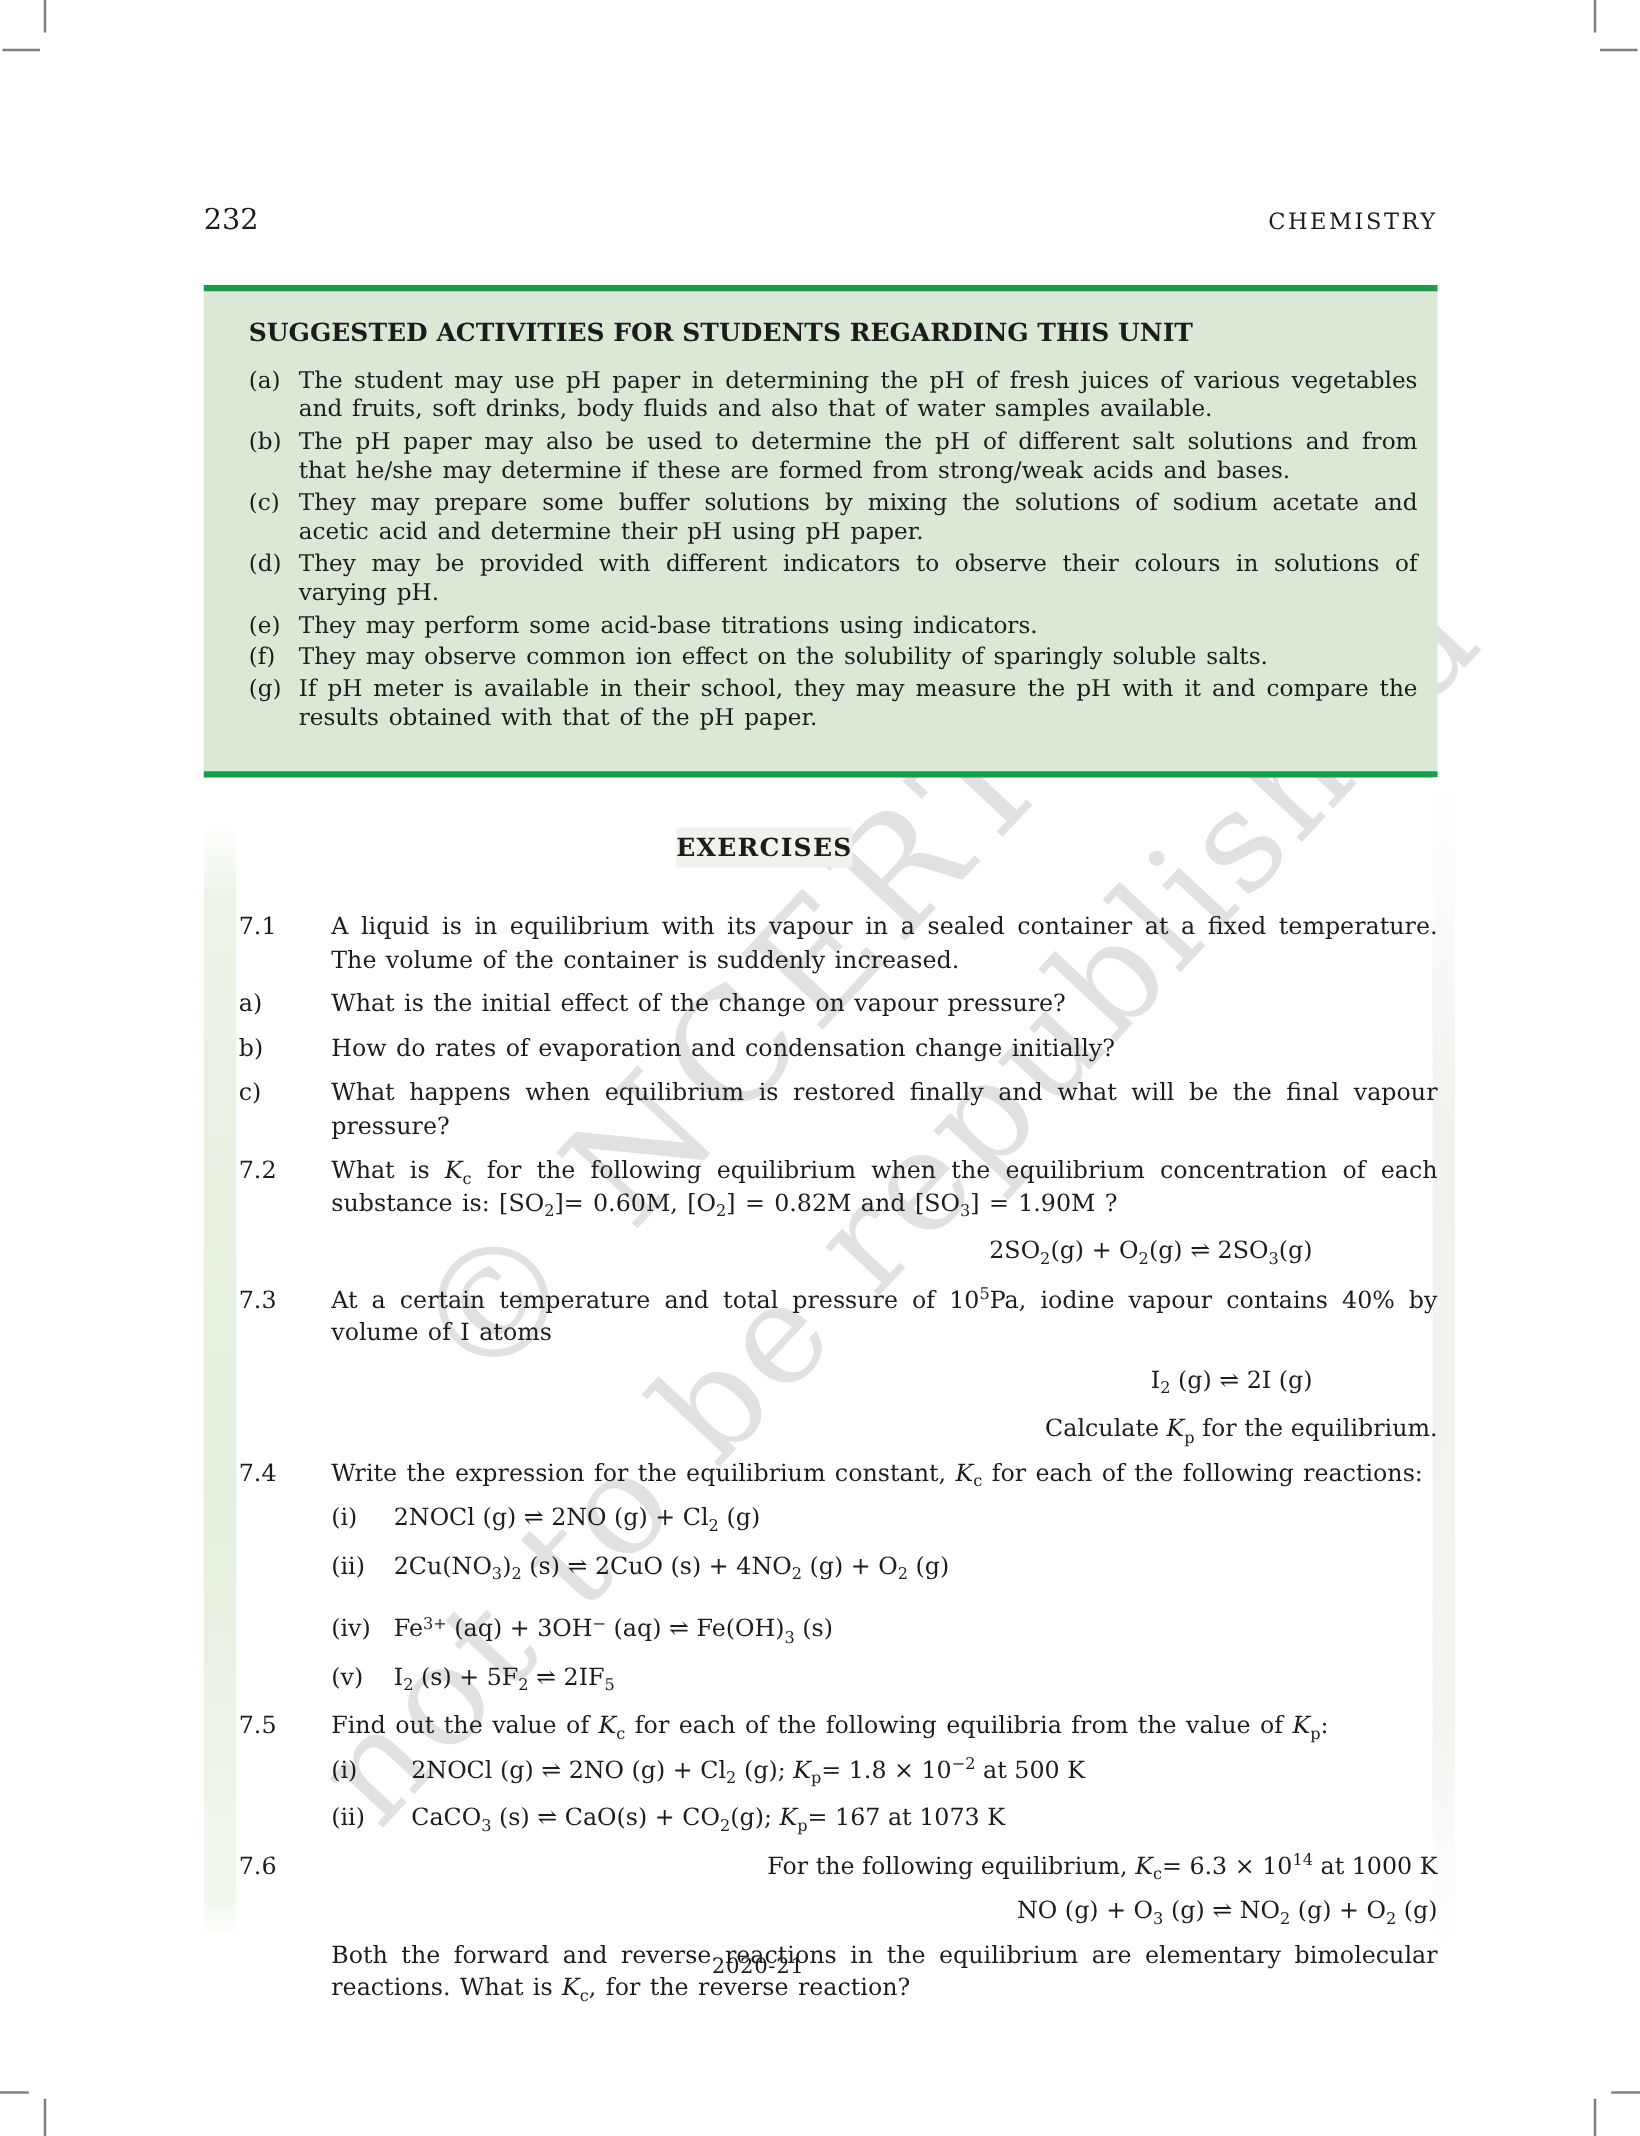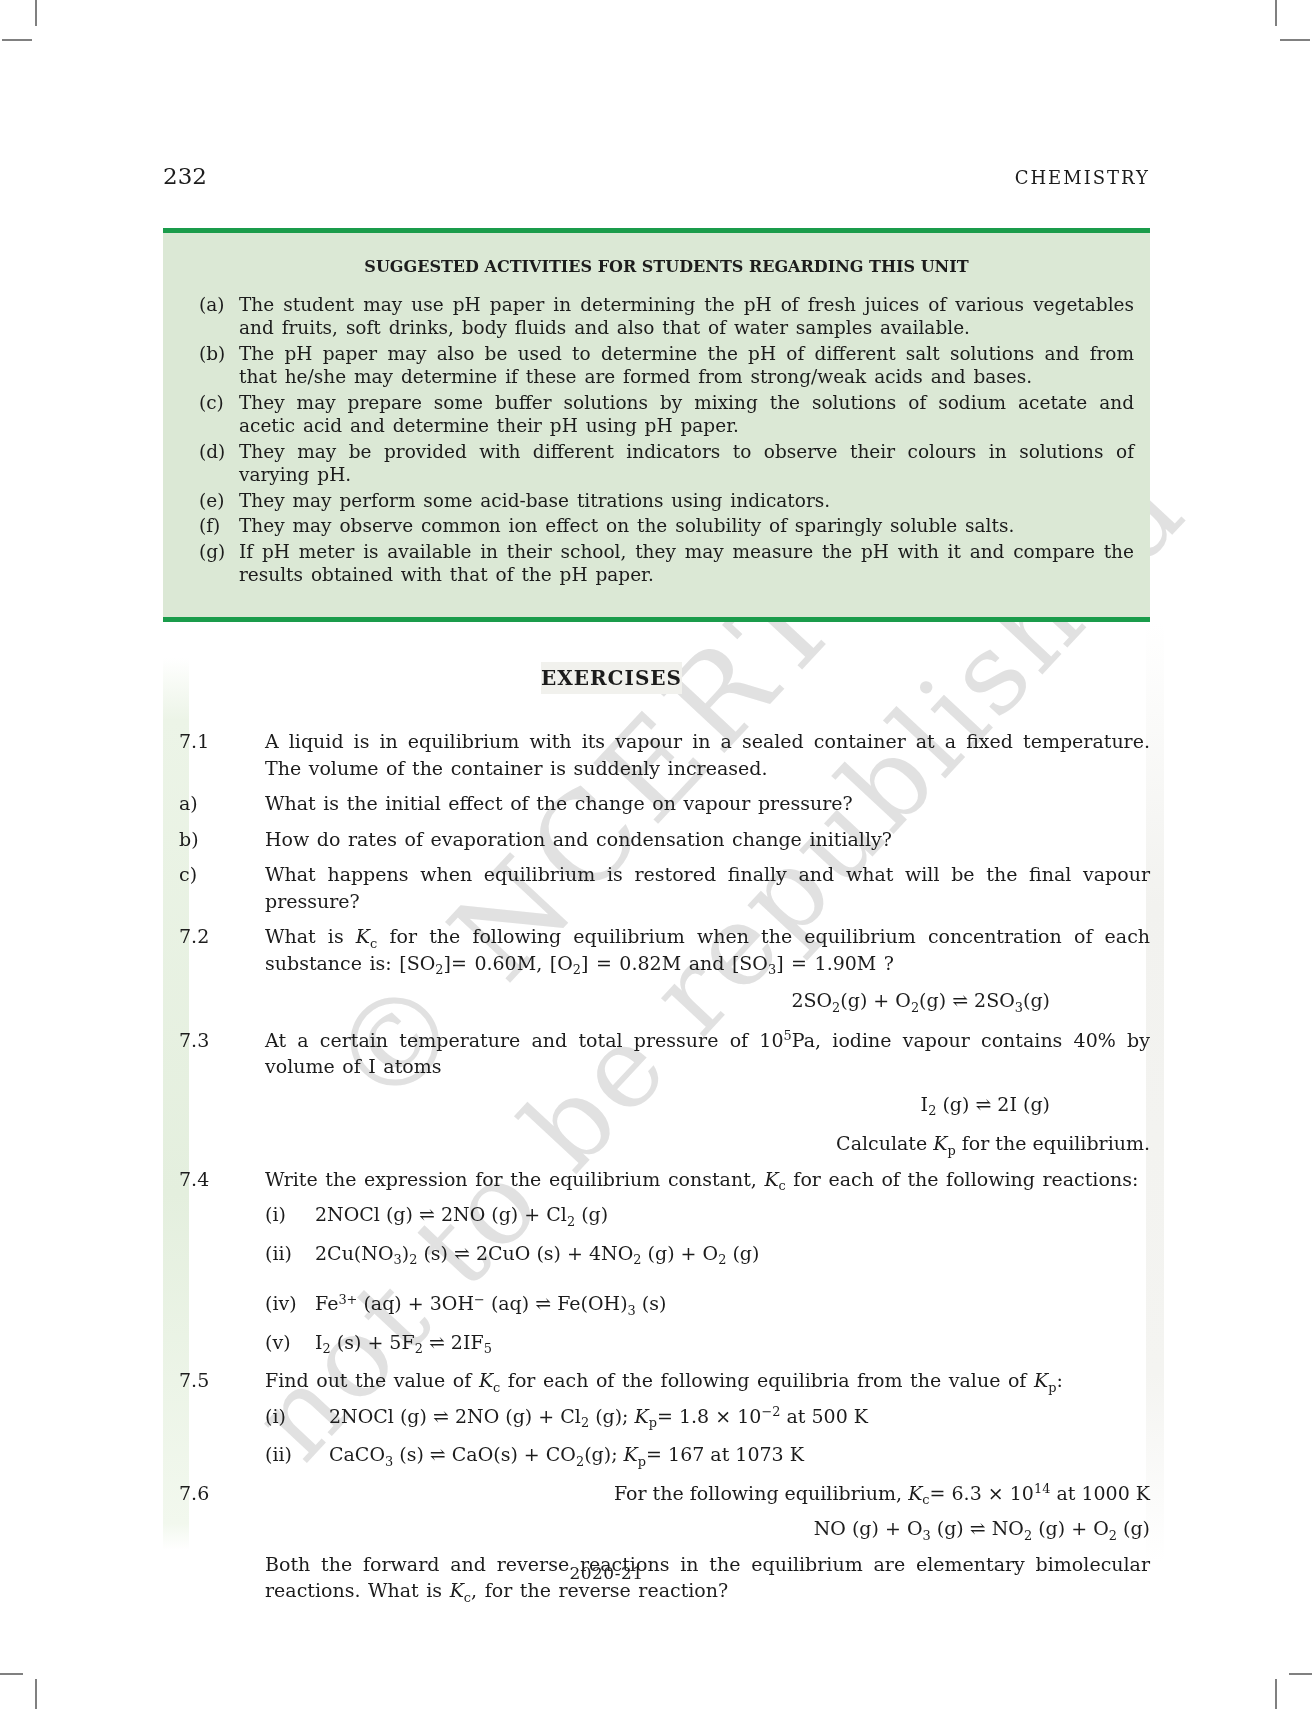--- a/index.html
+++ b/index.html
@@ -42,22 +42,22 @@
   .box{
     position:relative;z-index:1;
     margin:228px 162px 0 163px;
     background:var(--box-bg);
     border-top:5px solid var(--green-border);
     border-bottom:5px solid var(--green-border);
     padding:10px 16px 28px 36px;
     font-size:18.5px;line-height:23.5px;
   }
   .box-title{
-    font-weight:bold;text-align:center;
-    font-size:16px;margin:12px 0 14px;
+    font-weight:bold;text-align:left;
+    font-size:20px;margin:12px 0 14px;
   }
   .box-item{display:flex;margin-bottom:2px;}
   .box-lbl{flex:none;width:40px;}
   .box-txt{flex:1;text-align:justify;word-spacing:2px;}
   
   .exercises{
     position:relative;z-index:1;
     margin:40px 162px 0 163px;
     font-size:19px;line-height:26.5px;
   }
@@ -71,21 +71,21 @@
     background:linear-gradient(to bottom,#ffffff 0%,#f2f2ef 30%,#f4f4f1 80%,#ffffff 100%);
     z-index:-1;
   }
   .ex-heading{text-align:center;margin:0 90px 34px 0;}
   .ex-heading span{
     display:inline-block;background:#f1f1ed;
     font-weight:bold;font-size:20px;letter-spacing:1px;
     padding:3px 0;
   }
   .ex-row{display:flex;margin-bottom:9px;}
-  .ex-num{flex:none;width:102px;padding-left:16px;}
+  .ex-num{flex:none;width:102px;padding-left:28px;}
   .ex-text{flex:1;text-align:justify;word-spacing:1.5px;}
   .ex-text.eq{
     text-align:right;word-spacing:normal;
     padding-right:100px;margin:2px 0 4px;
   }
   .ex-text.plain{text-align:right;word-spacing:normal;}
   .sub-row .ex-text{text-align:left;word-spacing:normal;}
   .sub-lbl{display:inline-block;width:50px;}
   .sub2 .sub-lbl{width:64px;}
   .sub-row{margin-bottom:12px;}

